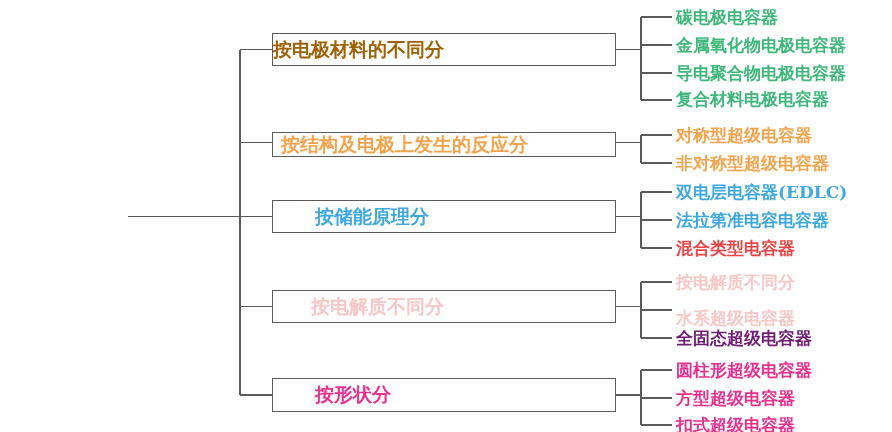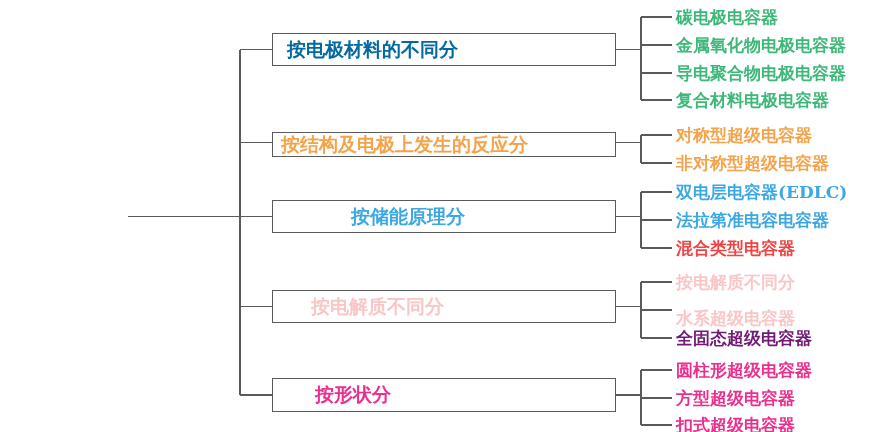--- a/index.html
+++ b/index.html
@@ -85,40 +85,40 @@
       <line x1="641" y1="370" x2="672" y2="370" stroke="#5a5a5a" stroke-width="1.8" shape-rendering="crispEdges"></line>
       <line x1="641" y1="398" x2="672" y2="398" stroke="#5a5a5a" stroke-width="1.8" shape-rendering="crispEdges"></line>
       <line x1="641" y1="425" x2="672" y2="425" stroke="#5a5a5a" stroke-width="1.8" shape-rendering="crispEdges"></line>
       <line x1="240" y1="49.5" x2="240" y2="395" stroke="#5a5a5a" stroke-width="1.8" shape-rendering="crispEdges"></line>
       <line x1="128" y1="216.5" x2="240" y2="216.5" stroke="#5a5a5a" stroke-width="1.8" shape-rendering="crispEdges"></line>
     </svg>
 
 
   <div id="branches">
       <div class="branch-box" style="top: 33px; height: 33px;">
-        <span class="blabel" style="color: #0369a1; margin-left: 14px;">按电极材料的不同分</span>
+        <span class="blabel" style="color: #a16207; ">按电极材料的不同分</span>
       </div>
       <div class="branch-box" style="top: 132px; height: 25px;">
         <span class="blabel" style="color: rgb(245, 163, 74); margin-left: 8px;">按结构及电极上发生的反应分</span>
       </div>
-      <div class="branch-box" style="top: 200px; height: 33px; padding-left: 36px;">
+      <div class="branch-box" style="top: 200px; height: 33px;">
         <span class="blabel" style="color: rgb(59, 167, 227); margin-left: 42px;">按储能原理分</span>
       </div>
       <div class="branch-box" style="top: 290px; height: 33px;">
         <span class="blabel" style="color: rgb(249, 198, 198); margin-left: 38px;">按电解质不同分</span>
       </div>
       <div class="branch-box" style="top: 378px; height: 34px;">
         <span class="blabel" style="color: rgb(236, 46, 142); margin-left: 42px;">按形状分</span>
       </div>
     </div>
   <div id="leaves">
       <div class="leaf" style="top: 9px; color: rgb(60, 184, 120);"><span>碳电极电容器</span></div>
       <div class="leaf" style="top: 37px; color: rgb(60, 184, 120);"><span>金属氧化物电极电容器</span></div>
       <div class="leaf" style="top: 65px; color: rgb(60, 184, 120);"><span>导电聚合物电极电容器</span></div>
-      <div class="leaf" style="top: 92px; color: rgb(60, 184, 120);"><span>复合材料电极电容器</span></div>
+      <div class="leaf" style="top: 92px; color: rgb(60, 184, 120); font-family: Liberation Mono, monospace;"><span>复合材料电极电容器</span></div>
       <div class="leaf" style="top: 127px; color: rgb(245, 163, 74);"><span>对称型超级电容器</span></div>
       <div class="leaf" style="top: 155px; color: rgb(245, 163, 74);"><span>非对称型超级电容器</span></div>
       <div class="leaf" style="top: 184px; color: rgb(59, 167, 227);"><span>双电层电容器(EDLC)</span></div>
       <div class="leaf" style="top: 212px; color: rgb(59, 167, 227);"><span>法拉第准电容电容器</span></div>
       <div class="leaf" style="top: 240px; color: #ef4444;"><span>混合类型电容器</span></div>
       <div class="leaf" style="top: 274px; color: rgb(249, 198, 198);"><span>按电解质不同分</span></div>
       <div class="leaf" style="top: 302px; color: rgb(249, 198, 198); margin-top: 8px;"><span>水系超级电容器</span></div>
       <div class="leaf" style="top: 330px; color: #701a75;"><span>全固态超级电容器</span></div>
       <div class="leaf" style="top: 362px; color: rgb(236, 46, 142);"><span>圆柱形超级电容器</span></div>
       <div class="leaf" style="top: 390px; color: rgb(236, 46, 142);"><span>方型超级电容器</span></div>

